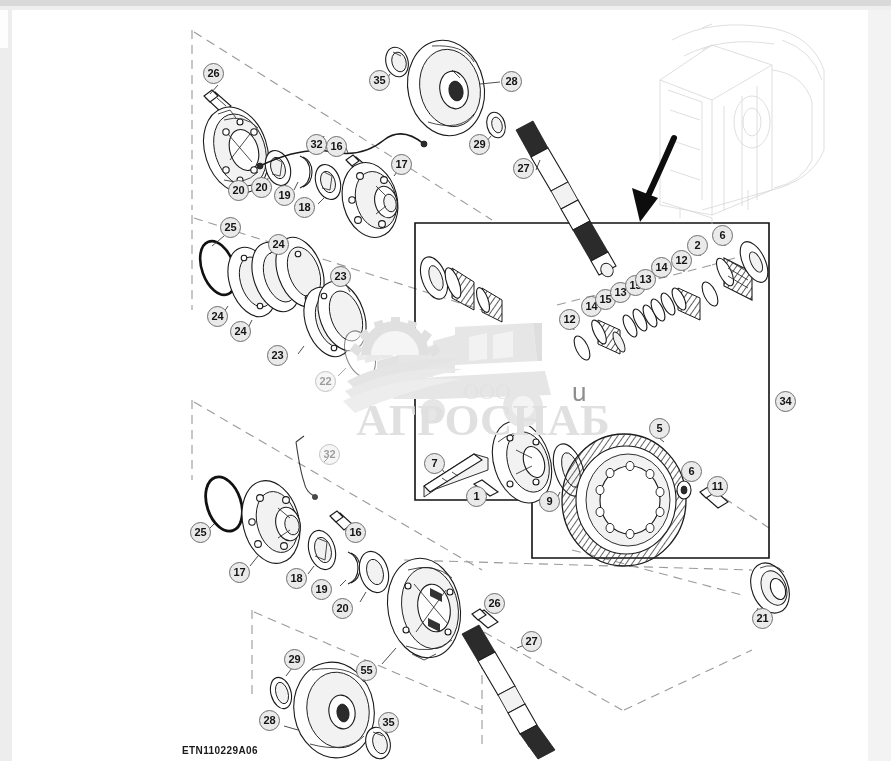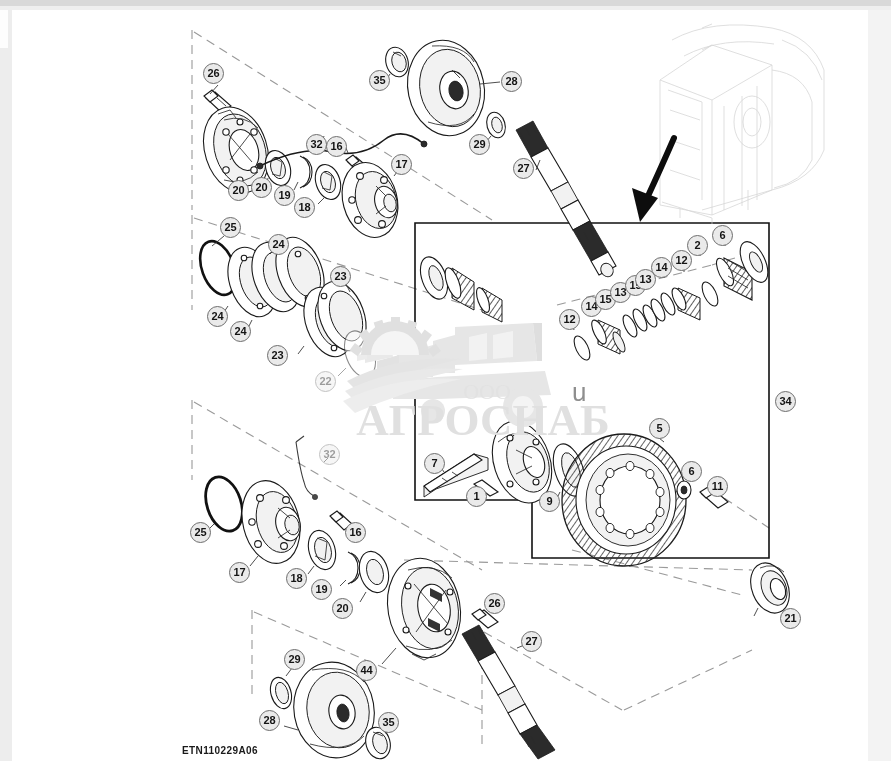--- a/index.html
+++ b/index.html
@@ -582,22 +582,22 @@
         <div class="callout" style="left: 669px; top: 451px;">6</div>
         <div class="callout" style="left: 695px; top: 466px; text-align: right;">11</div>
         <div class="callout" style="left: 178px; top: 512px;">25</div>
         <div class="callout faded" style="left: 307px; top: 434px;">32</div>
         <div class="callout" style="left: 333px; top: 512px;">16</div>
         <div class="callout" style="left: 217px; top: 552px;">17</div>
         <div class="callout" style="left: 274px; top: 558px;">18</div>
         <div class="callout" style="left: 299px; top: 569px;">19</div>
         <div class="callout" style="left: 320px; top: 588px;">20</div>
         <div class="callout" style="left: 472px; top: 583px;">26</div>
-        <div class="callout" style="left: 344px; top: 650px;">44</div>
+        <div class="callout" style="left: 344px; top: 650px;">55</div>
         <div class="callout" style="left: 272px; top: 639px;">29</div>
         <div class="callout" style="left: 509px; top: 621px;">27</div>
         <div class="callout" style="left: 247px; top: 700px;">28</div>
         <div class="callout" style="left: 366px; top: 702px;">35</div>
-        <div class="callout" style="left: 768px; top: 598px;">21</div>
+        <div class="callout" style="left: 740px; top: 598px;">21</div>
       </div>
 
   </div>
 </div>
 
 </body></html>

